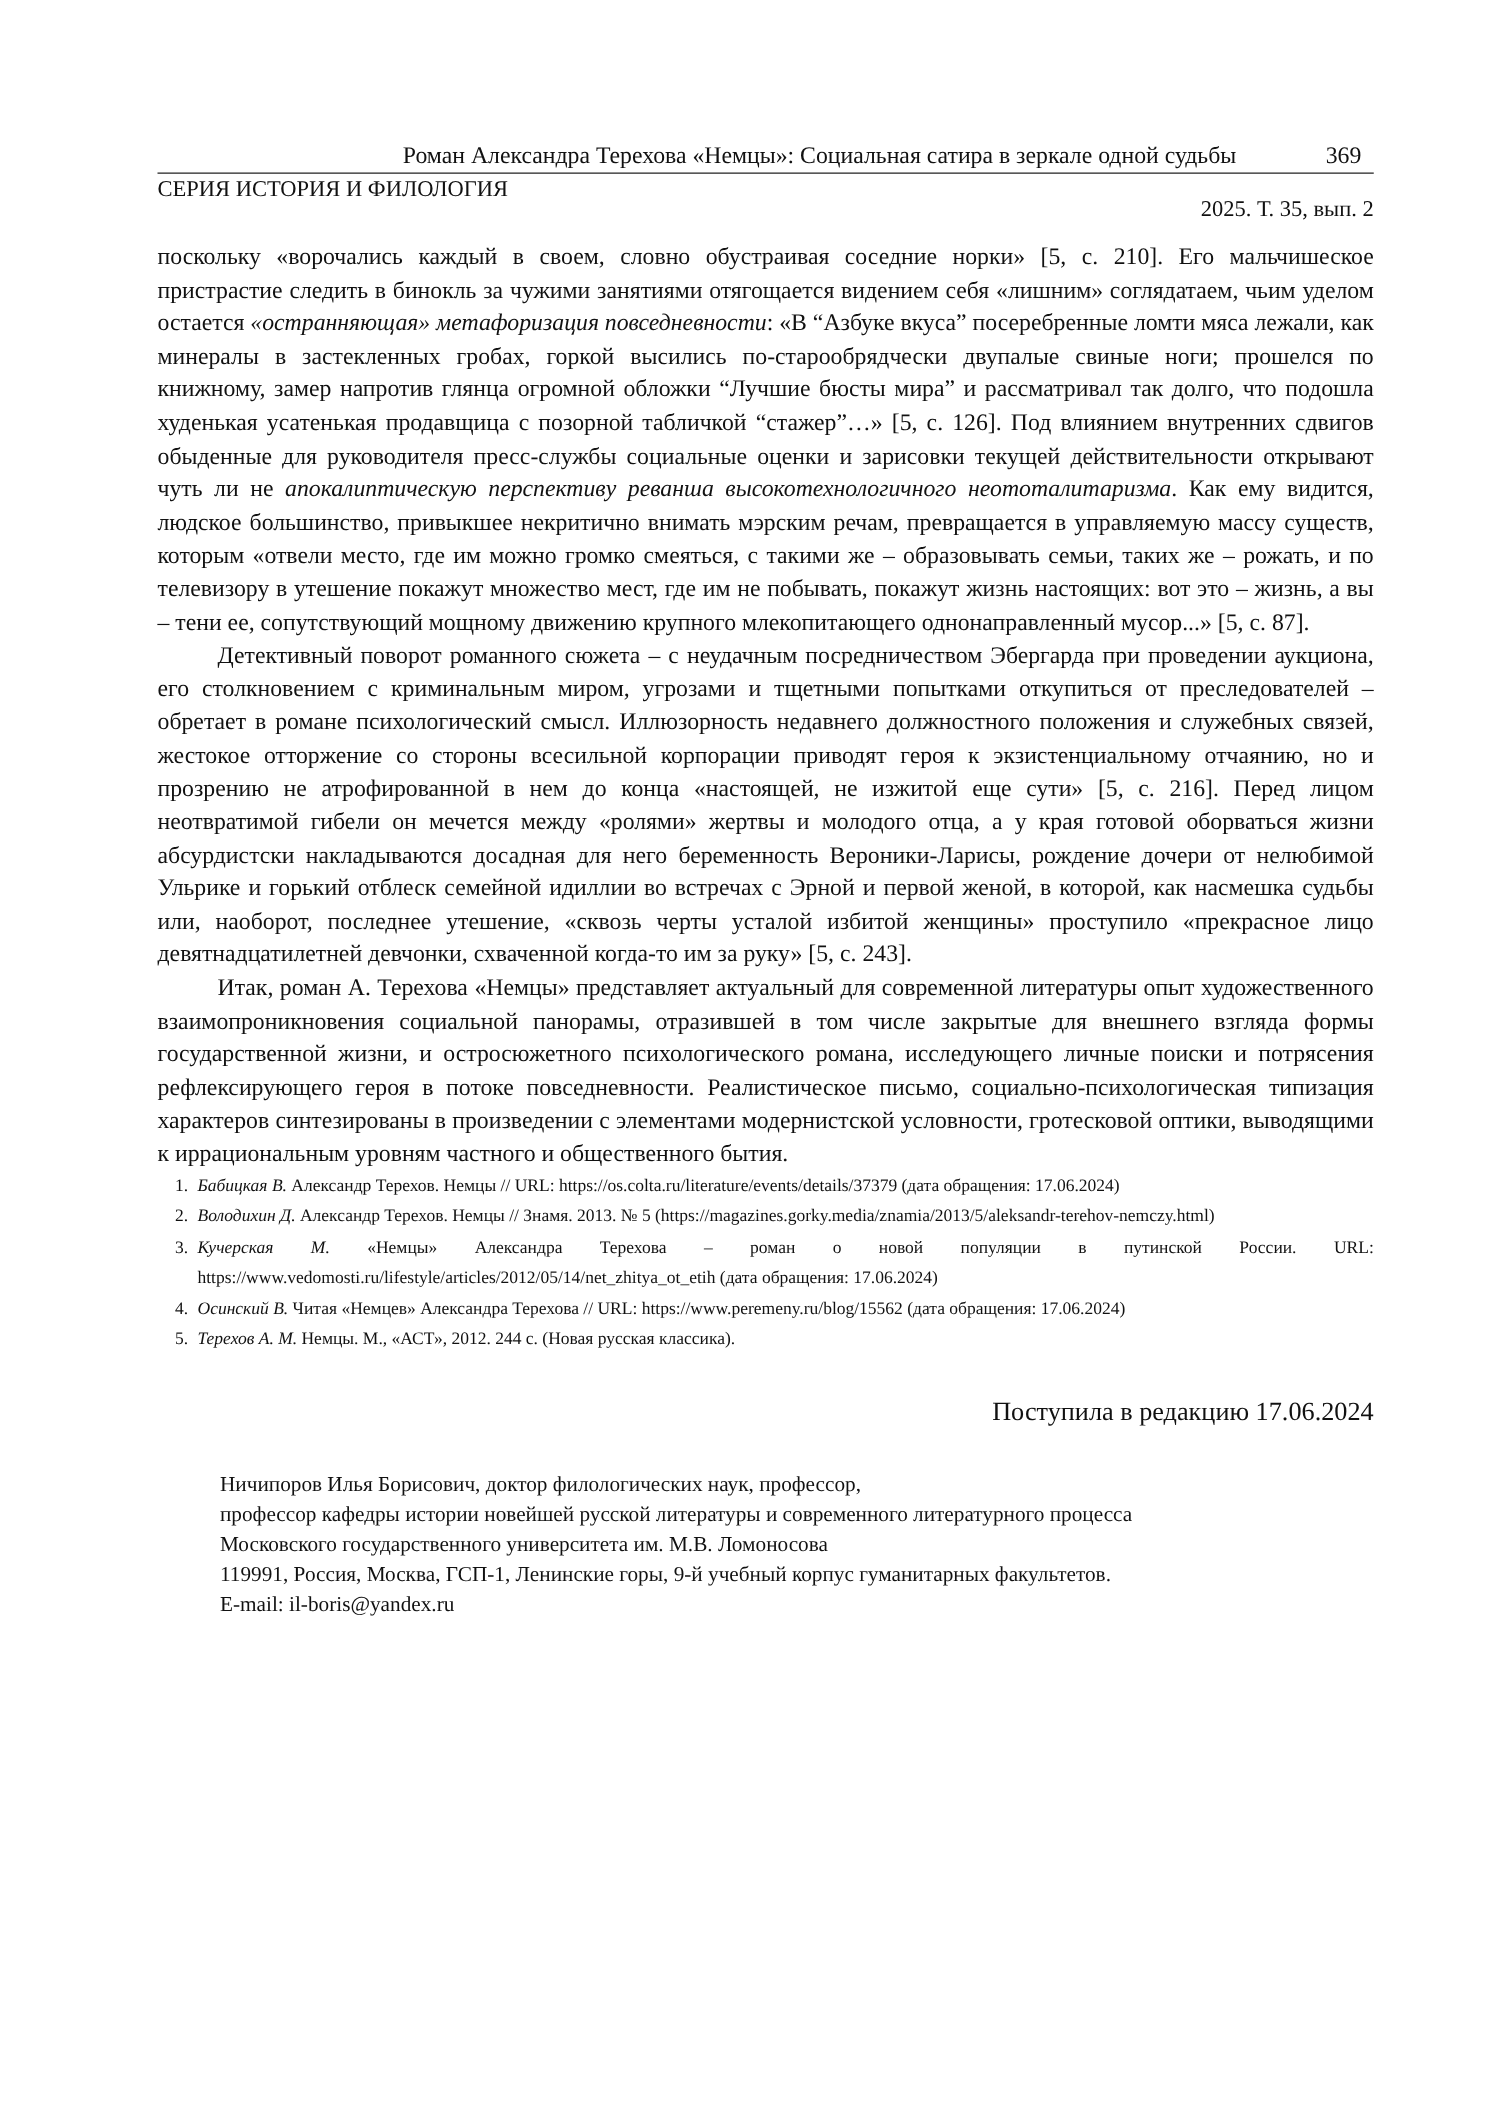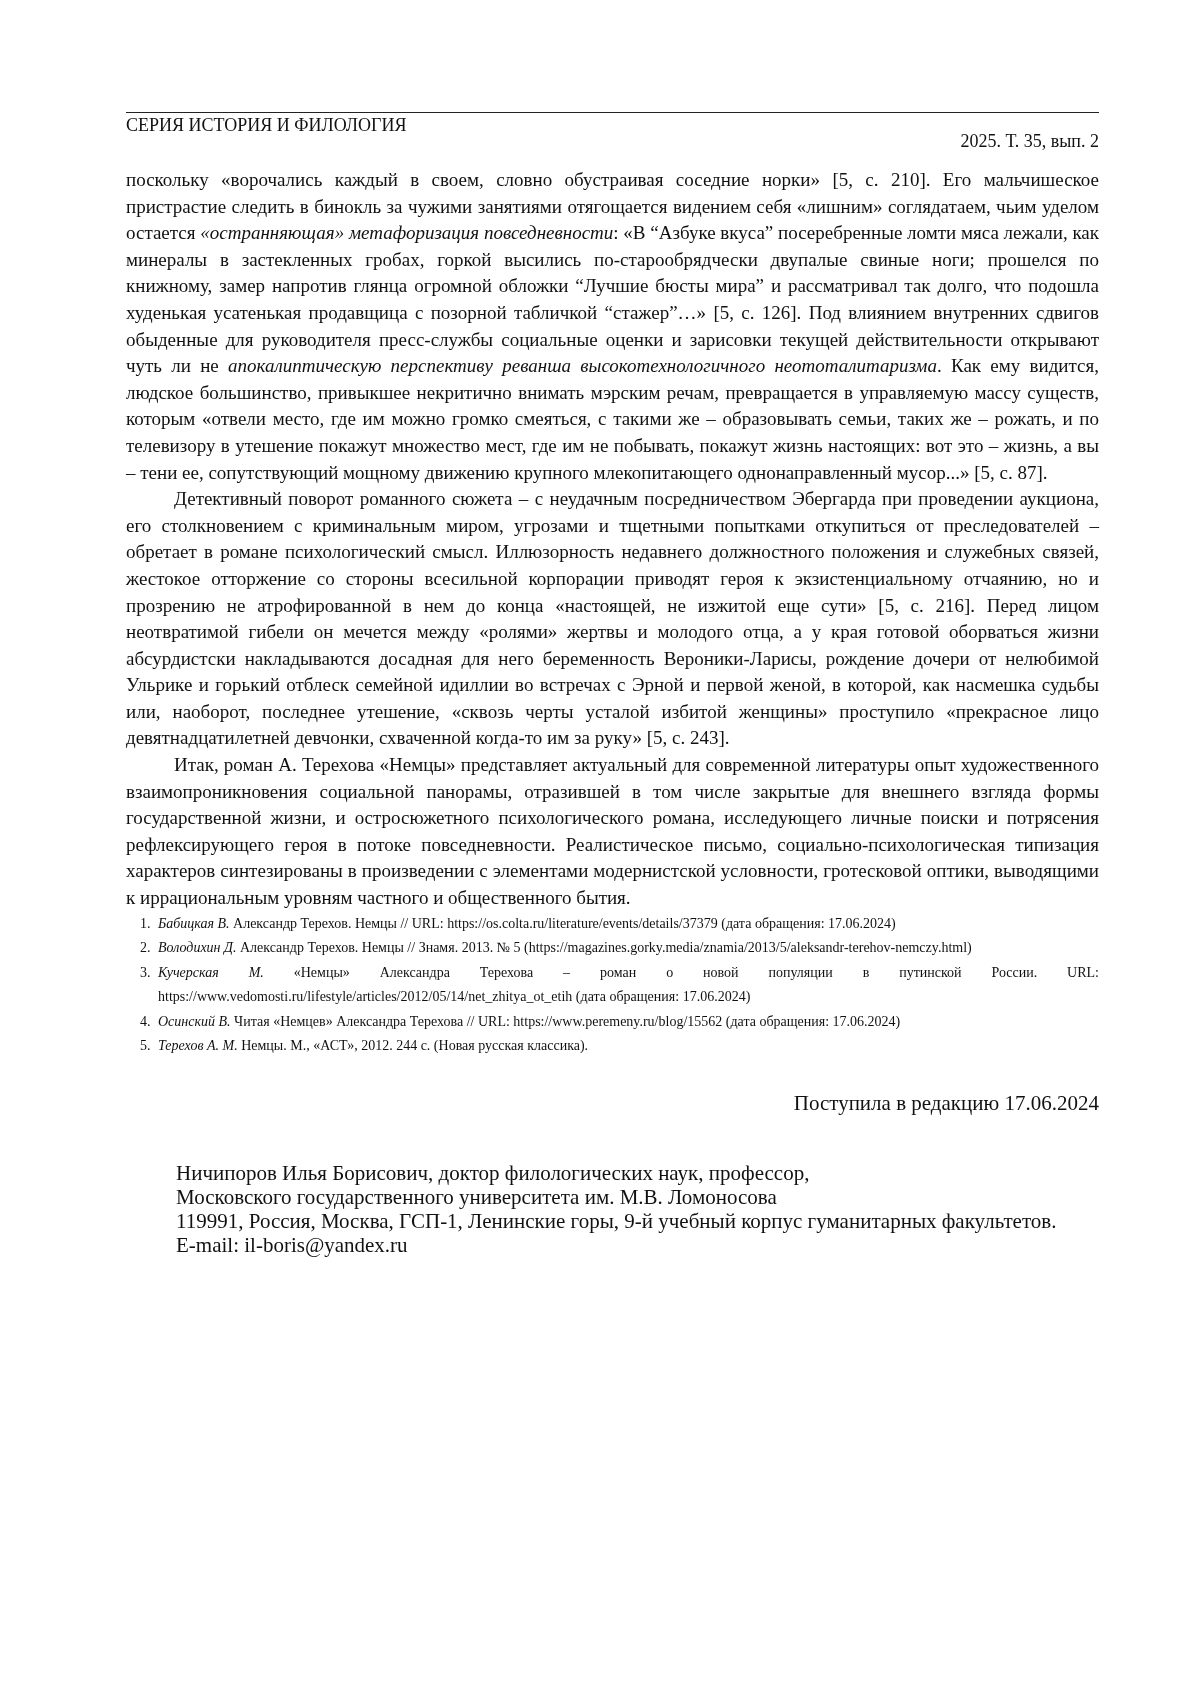--- a/index.html
+++ b/index.html
@@ -13,26 +13,30 @@
   .run-series { position: absolute; left: 0; top: 2px; }
   .run-issue { position: absolute; right: 0; top: 18px; }
   .body { margin-top: 28px; font-size: 19px; line-height: 26.6px; text-align: justify; }
   .body p { margin: 0; }
   .indent { text-indent: 48px; }
   em { font-style: italic; }
   .refs-title { text-align: center; font-size: 18px; margin-top: 26px; margin-bottom: 24px; }
   ol.refs { margin: 0; padding-left: 28px; font-size: 14px; line-height: 24.5px; text-align: justify; }
   ol.refs li { margin: 0; padding-left: 4px; }
   .received { text-align: right; font-size: 21px; margin-top: 32px; }
-  .author { margin-top: 45px; margin-left: 50px; font-size: 21px; line-height: 24px; }
+  .author { margin-top: 34px; margin-left: 50px; font-size: 17px; line-height: 24px; }
 </style>
 </head>
 <body>
 
 <div class="page">
+  <div class="run-head">
+    <span class="run-title">Роман Александра Терехова «Немцы»: Социальная сатира в зеркале одной судьбы</span>
+    <span class="run-page">369</span>
+  </div>
   <div class="rule"></div>
   <div class="run-sub">
     <span class="run-series">СЕРИЯ ИСТОРИЯ И ФИЛОЛОГИЯ</span>
     <span class="run-issue">2025. Т. 35, вып. 2</span>
   </div>
 
   <div class="body">
     <p><span>поскольку «ворочались каждый в своем, словно обустраивая соседние норки» [5, с. 210]. Его мальчишеское пристрастие следить в бинокль за чужими занятиями отягощается видением себя «лишним» соглядатаем, чьим уделом остается </span><em>«остранняющая» метафоризация повседневности</em><span>: «В “Азбуке вкуса” посеребренные ломти мяса лежали, как минералы в застекленных гробах, горкой высились по-старообрядчески двупалые свиные ноги; прошелся по книжному, замер напротив глянца огромной обложки “Лучшие бюсты мира” и рассматривал так долго, что подошла худенькая усатенькая продавщица с позорной табличкой “стажер”…» [5, с. 126]. Под влиянием внутренних сдвигов  обыденные для руководителя пресс-службы социальные оценки и зарисовки текущей действительности открывают чуть ли не </span><em>апокалиптическую перспективу реванша высокотехнологичного неототалитаризма</em><span>. Как ему видится, людское большинство, привыкшее некритично внимать мэрским речам, превращается в управляемую массу существ, которым «отвели место, где им можно громко смеяться, с такими же – образовывать семьи, таких же – рожать, и по телевизору в утешение покажут множество мест, где им не побывать, покажут жизнь настоящих: вот это – жизнь, а вы – тени ее, сопутствующий мощному движению крупного млекопитающего однонаправленный мусор...» [5, с. 87].</span></p>
     <p class="indent">Детективный поворот романного сюжета –  с неудачным посредничеством Эбергарда при проведении аукциона, его столкновением с криминальным миром, угрозами и тщетными попытками откупиться от преследователей –  обретает в романе психологический смысл. Иллюзорность недавнего должностного положения и служебных связей, жестокое отторжение со стороны всесильной корпорации приводят героя к экзистенциальному отчаянию, но и прозрению не атрофированной в нем до конца «настоящей, не изжитой еще сути» [5, с. 216]. Перед лицом неотвратимой гибели он мечется между «ролями» жертвы и молодого отца, а у края готовой оборваться жизни абсурдистски накладываются досадная для него беременность Вероники-Ларисы, рождение дочери от нелюбимой Ульрике и горький отблеск семейной идиллии во встречах с Эрной и первой женой, в которой, как насмешка судьбы или, наоборот, последнее утешение, «сквозь черты усталой избитой женщины» проступило «прекрасное лицо девятнадцатилетней девчонки, схваченной когда-то им за руку» [5, с. 243].</p>
     <p class="indent">Итак, роман А. Терехова «Немцы» представляет актуальный для современной литературы опыт художественного взаимопроникновения социальной панорамы, отразившей в том числе закрытые для внешнего взгляда формы государственной жизни, и остросюжетного психологического романа, исследующего личные поиски и потрясения рефлексирующего героя в потоке повседневности. Реалистическое письмо, социально-психологическая типизация характеров синтезированы в произведении с элементами модернистской условности, гротесковой оптики, выводящими к иррациональным уровням частного и общественного бытия.</p>
@@ -43,17 +47,18 @@
     <li><em>Володихин Д.</em><span> Александр Терехов. Немцы // Знамя. 2013. № 5 (https://magazines.gorky.media/znamia/2013/5/aleksandr-terehov-nemczy.html)</span></li>
     <li><em>Кучерская М.</em><span> «Немцы» Александра Терехова – роман о новой популяции в путинской России. URL: https://www.vedomosti.ru/lifestyle/articles/2012/05/14/net_zhitya_ot_etih (дата обращения: 17.06.2024)</span></li>
     <li><em>Осинский В.</em><span> Читая «Немцев» Александра Терехова // URL: https://www.peremeny.ru/blog/15562 (дата обращения: 17.06.2024)</span></li>
     <li><em>Терехов А. М.</em><span> Немцы. М., «АСТ», 2012. 244 с. (Новая русская классика).</span></li>
   </ol>
 
   <div class="received">Поступила в редакцию 17.06.2024</div>
 
   <div class="author">
     <div>Ничипоров Илья Борисович, доктор филологических наук, профессор,</div>
+    <div>профессор кафедры истории новейшей русской литературы и современного литературного процесса</div>
     <div>Московского государственного университета им. М.В. Ломоносова</div>
     <div>119991, Россия, Москва, ГСП-1, Ленинские горы, 9-й учебный корпус гуманитарных факультетов.</div>
     <div>E-mail: il-boris@yandex.ru</div>
   </div>
 </div>
 
 </body></html>

